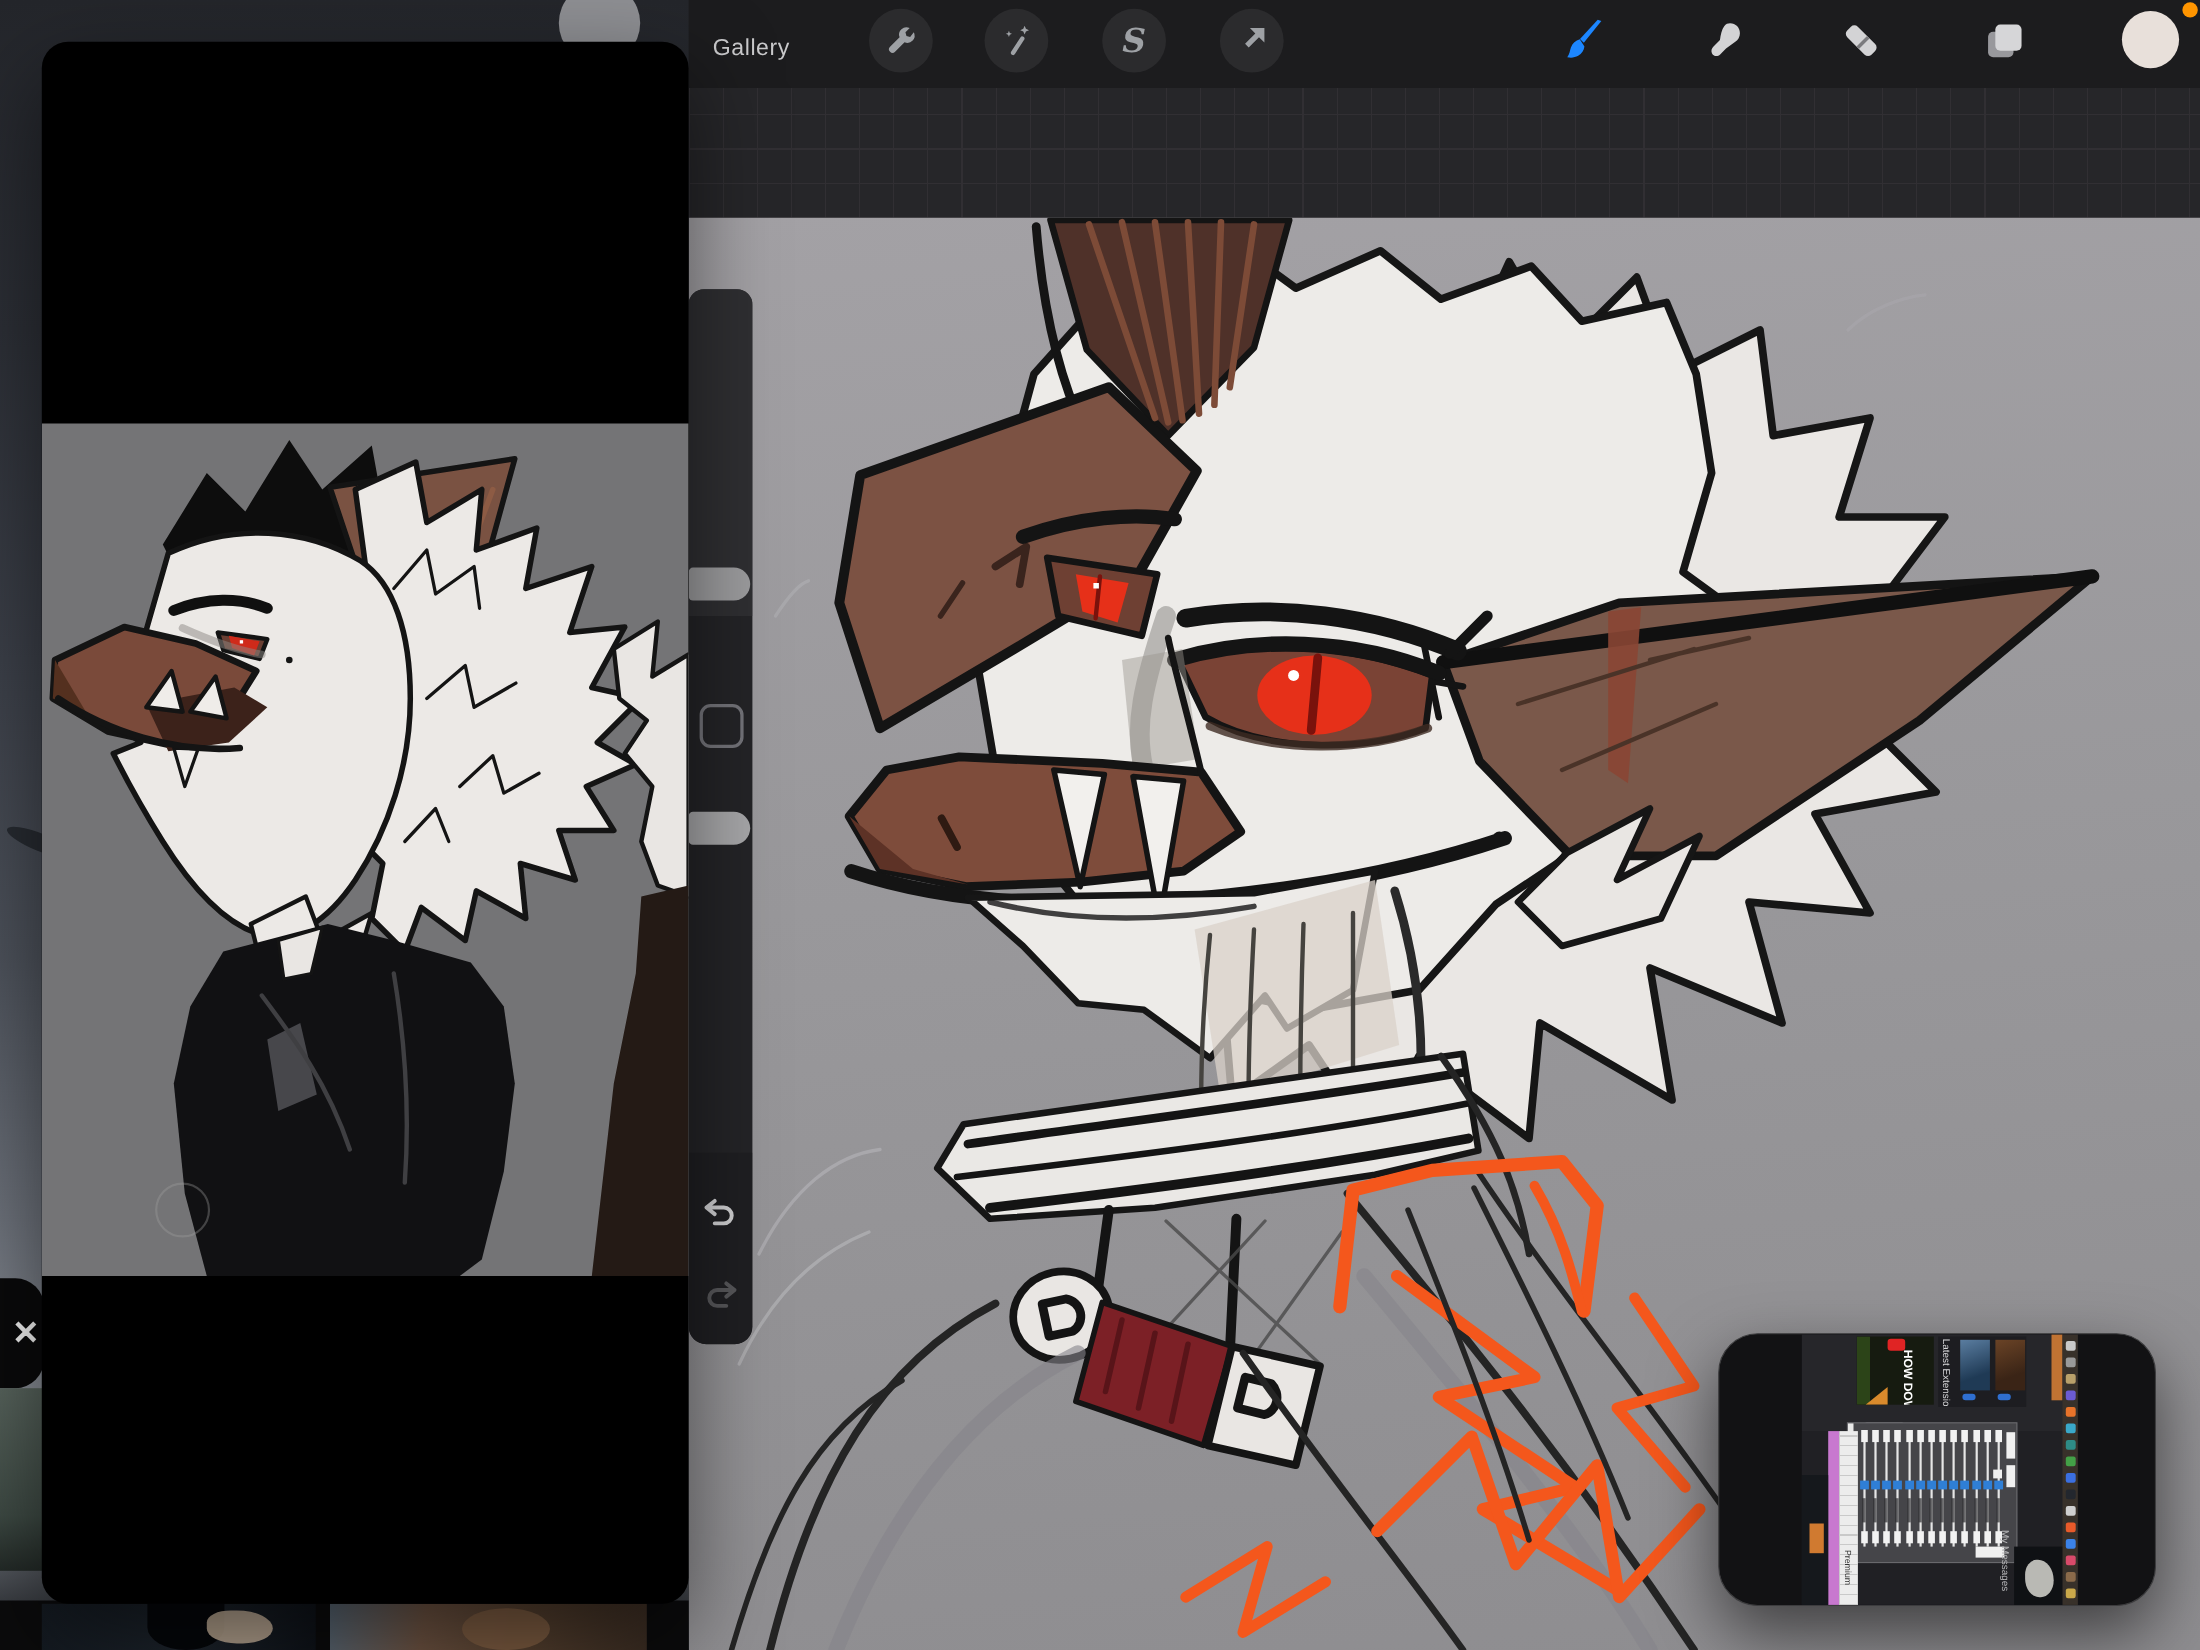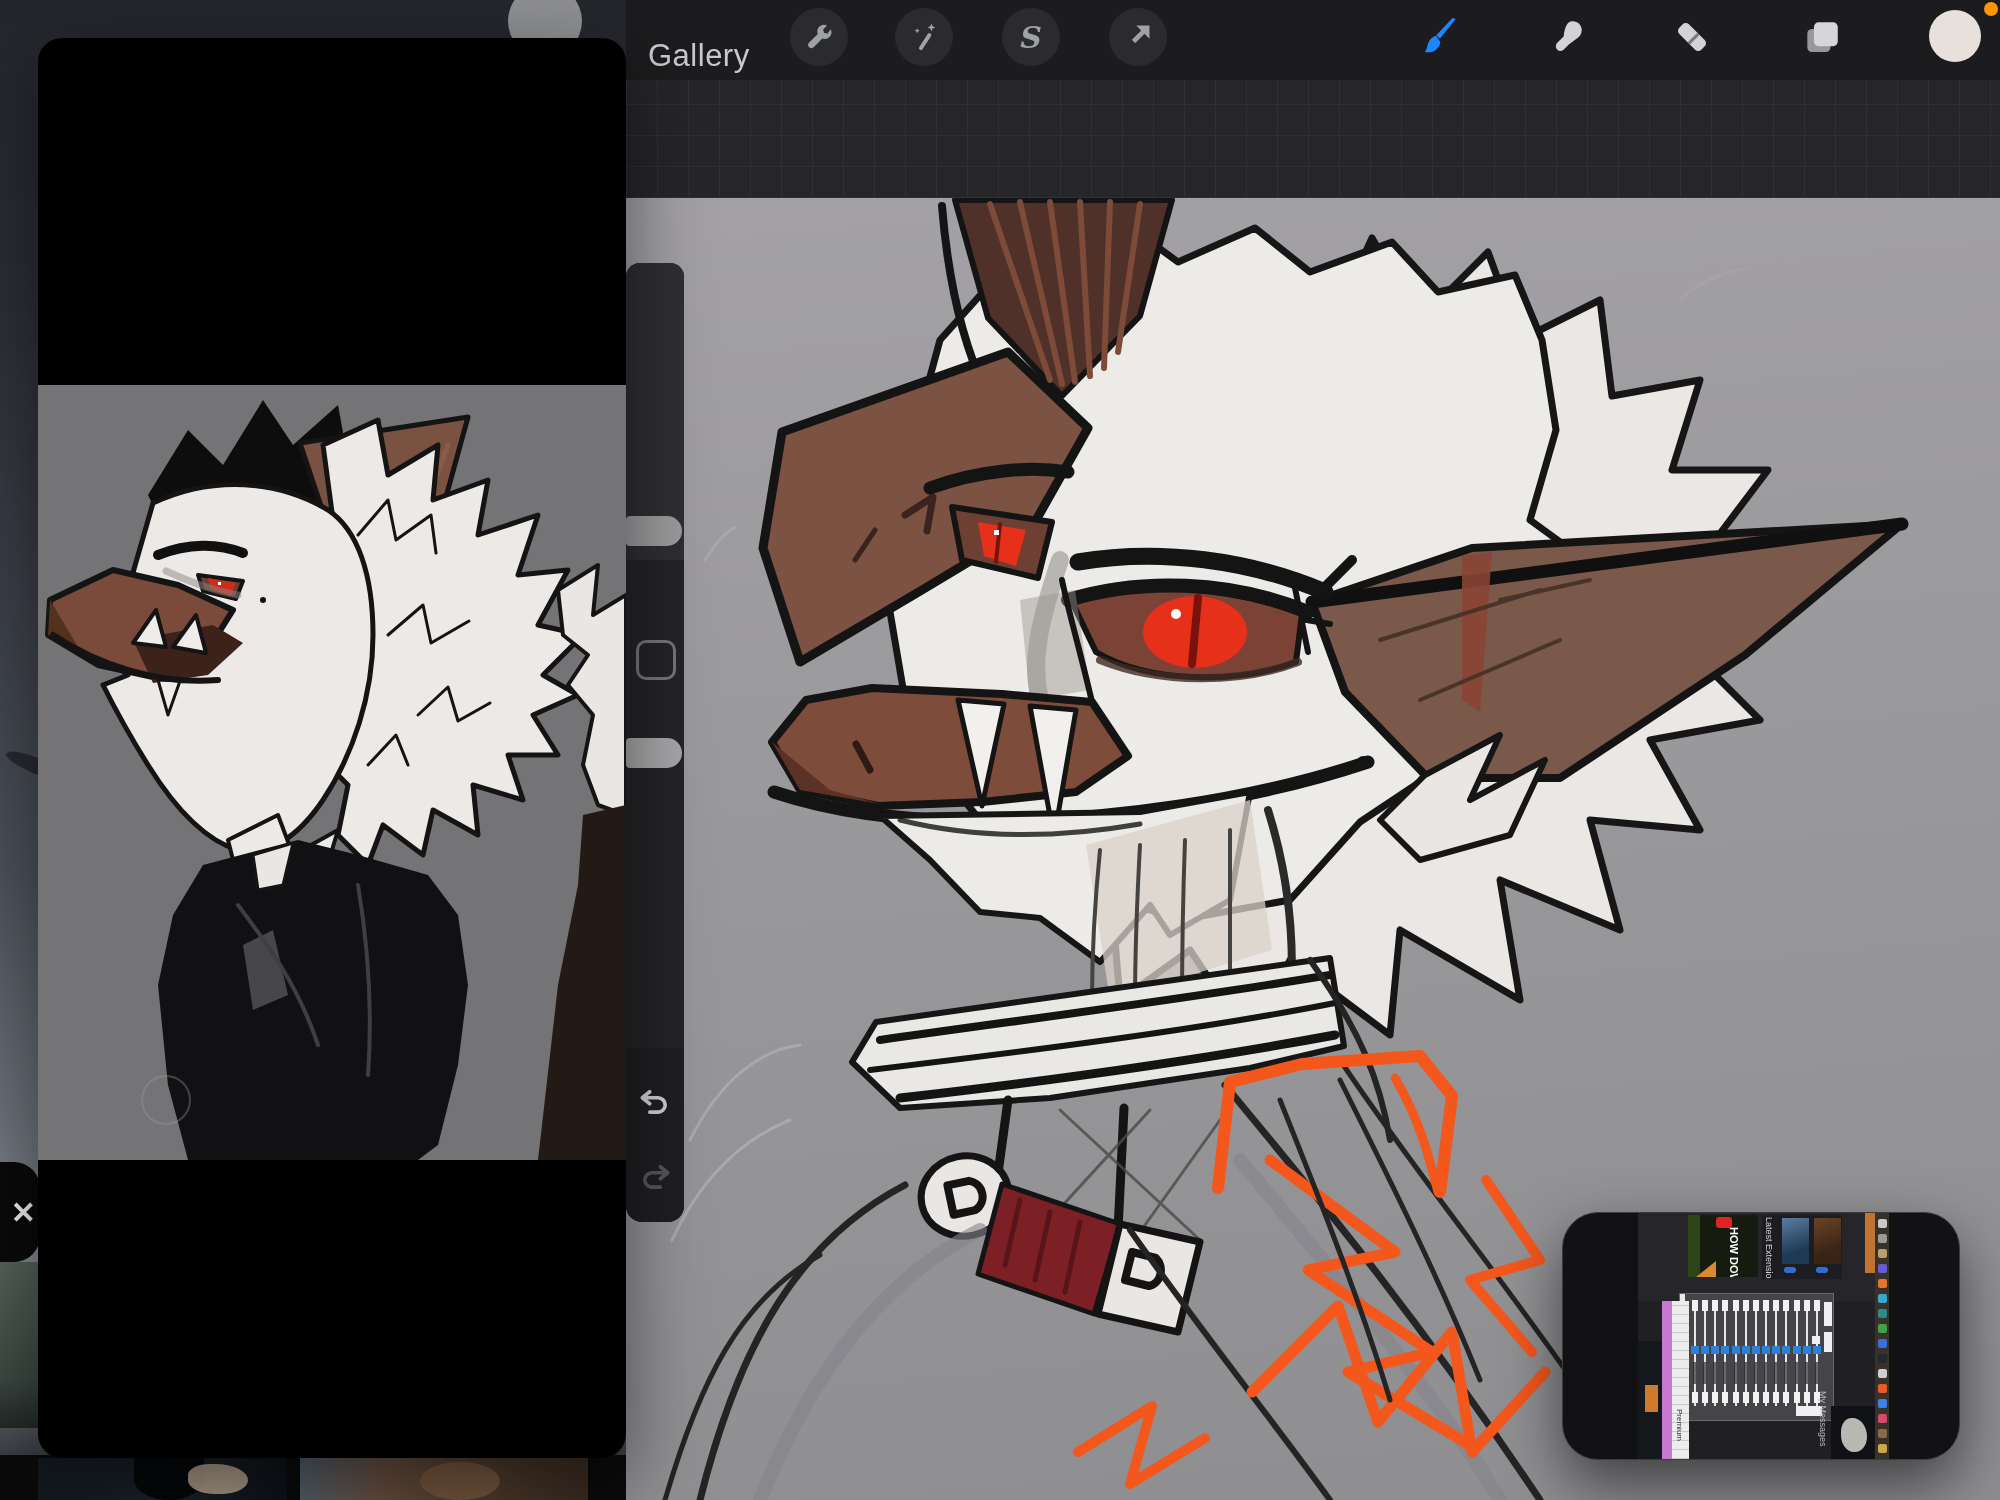--- a/index.html
+++ b/index.html
@@ -2,22 +2,22 @@
 <html><head>
 <meta charset="utf-8">
 <style>
   html,body{margin:0;padding:0;background:#000;}
   .screen{position:relative;width:2000px;height:1500px;overflow:hidden;
     background:#1d1d1f;font-family:"Liberation Sans",sans-serif;}
   .abs{position:absolute;}
 
   
   .topbar{left:0;top:0;width:2000px;height:80px;background:#1c1c1e;}
-  .gallery{left:648px;top:16px;height:80px;display:flex;align-items:center;
-    color:#c9c9cb;font-size:31px;letter-spacing:.5px;cursor:default;}
+  .gallery{left:648px;top:4px;height:80px;display:flex;align-items:center;
+    color:#c9c9cb;font-size:21px;letter-spacing:.5px;cursor:default;}
   .toolcircle{width:58px;height:58px;top:8px;border-radius:50%;background:#2b2b2d;
     display:flex;align-items:center;justify-content:center;}
   .toolcircle svg{width:32px;height:32px;}
   .righttool{width:48px;height:48px;top:13px;display:flex;align-items:center;justify-content:center;}
   .righttool svg{width:44px;height:44px;}
   .sglyph{color:#9ea1a5;font-size:30px;font-weight:bold;font-style:italic;font-family:"DejaVu Serif",serif;}
   .colordisc{left:1929px;top:10px;width:52px;height:52px;border-radius:50%;background:#e8e0da;}
   .recdot{left:1984px;top:2px;width:14px;height:14px;border-radius:50%;background:#ff9500;}
 
   

